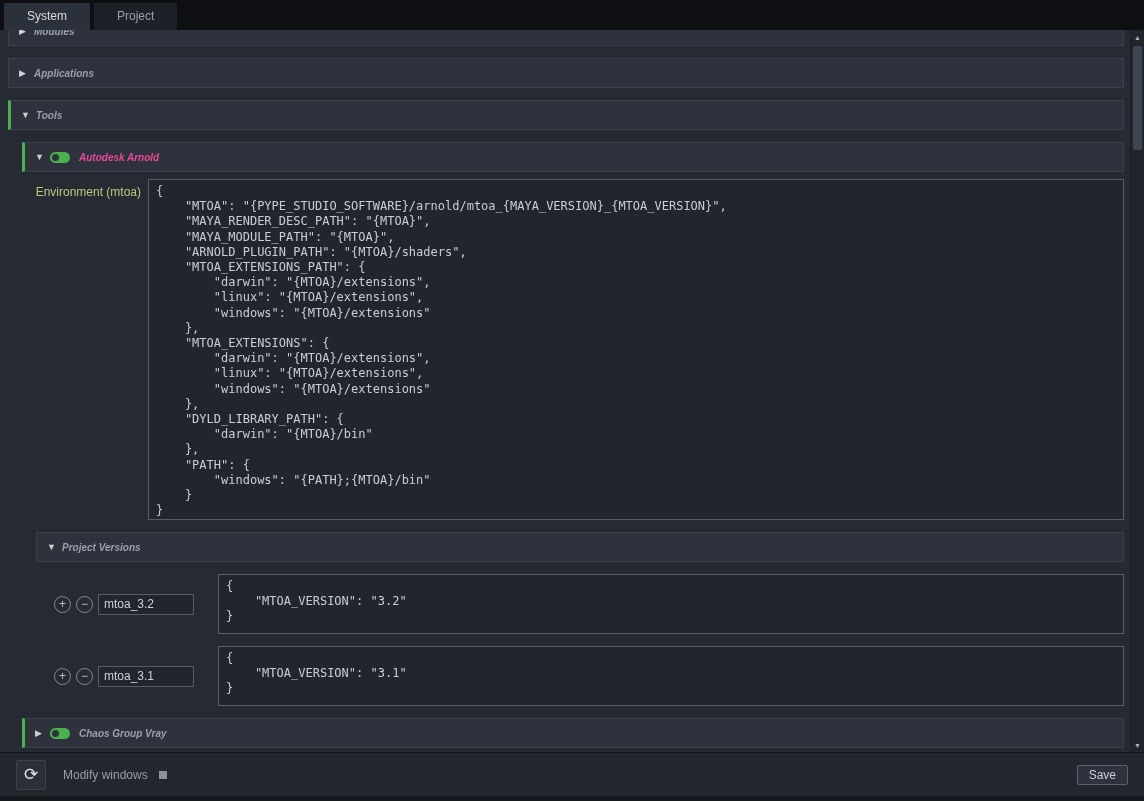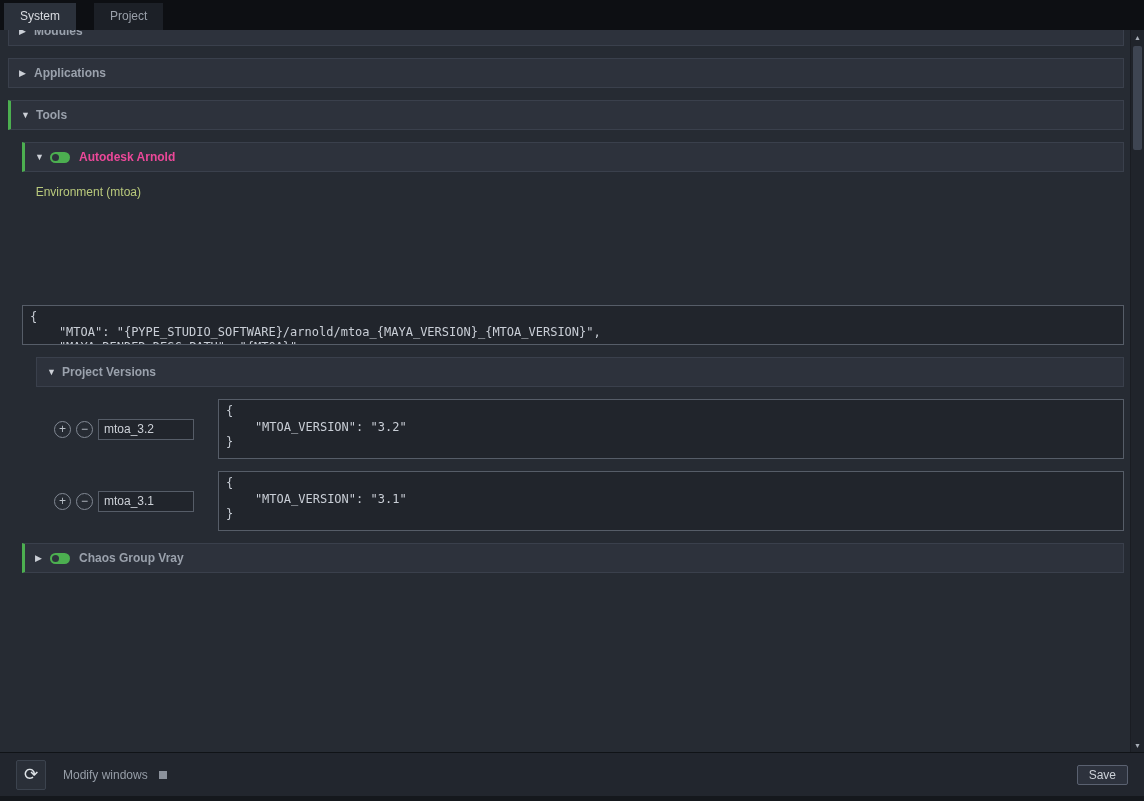--- a/index.html
+++ b/index.html
@@ -13,25 +13,25 @@
 
   
   .tabbar {
     height: 30px;
     background: #0d0f13;
     display: flex;
     align-items: flex-end;
     padding-left: 4px;
   }
   .tab {
-    padding: 6px 16px 7px;
+    padding: 6px 23px 7px;
     font-size: 12px;
     color: #9aa0aa;
     background: #1c2027;
-    margin-right: 18px;
+    margin-right: 4px;
     cursor: pointer;
   }
   .tab.active { background: #2b313b; color: #d8dbe0; }
 
   
   .content {
     position: absolute;
     top: 30px; left: 0; right: 0; bottom: 49px;
     background: #262b33;
     overflow: hidden;
@@ -55,23 +55,24 @@
   }
   .sec-header.first { margin-top: -14px; }
   .sec-header.green-left { border-left: 3px solid #4caf50; }
   .arrow {
     font-size: 9px;
     color: #ccd0d7;
     width: 15px;
     flex: 0 0 15px;
   }
   .sec-title {
-    font-size: 12px;
+    font-size: 10px;
     font-weight: bold;
     color: #9aa1ac;
+    font-style: italic;
   }
   .sec-title.green { color: #ec4899; }
 
   .indent-1 { margin-left: 14px; }
   .indent-2 { margin-left: 28px; }
 
   .toggle {
     width: 20px; height: 11px;
     border-radius: 6px;
     background: #4caf50;
@@ -83,21 +84,21 @@
   .toggle::after {
     content: "";
     position: absolute;
     left: 2px; top: 2px;
     width: 7px; height: 7px;
     border-radius: 50%;
     background: #2d323c;
   }
 
   
-  .env-row { display: flex; margin-top: 7px; margin-left: 14px; flex-direction: column; }
+  .env-row { display: flex; margin-top: 7px; margin-left: 14px; }
   .env-label {
     width: 126px;
     flex: 0 0 126px;
     padding: 6px 7px 0 0;
     font-size: 12px;
     color: #b9c97c;
     text-align: right;
   }
   textarea.code {
     background: #21252c;

